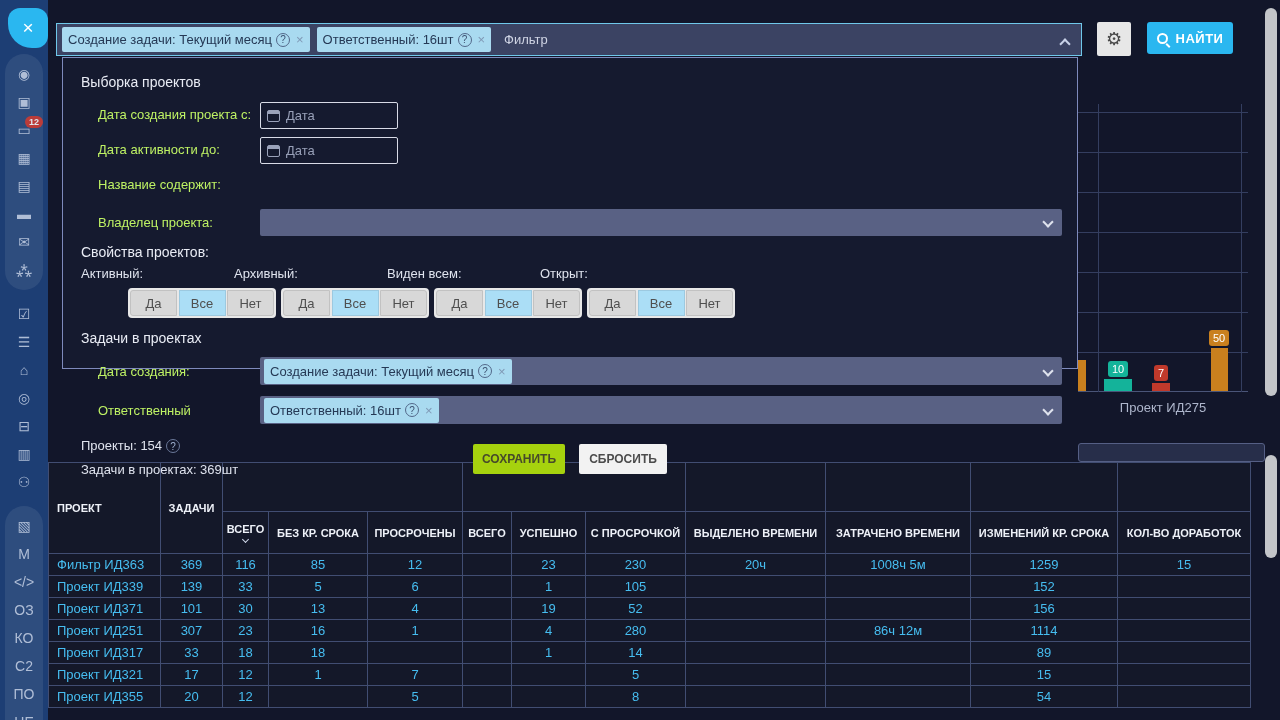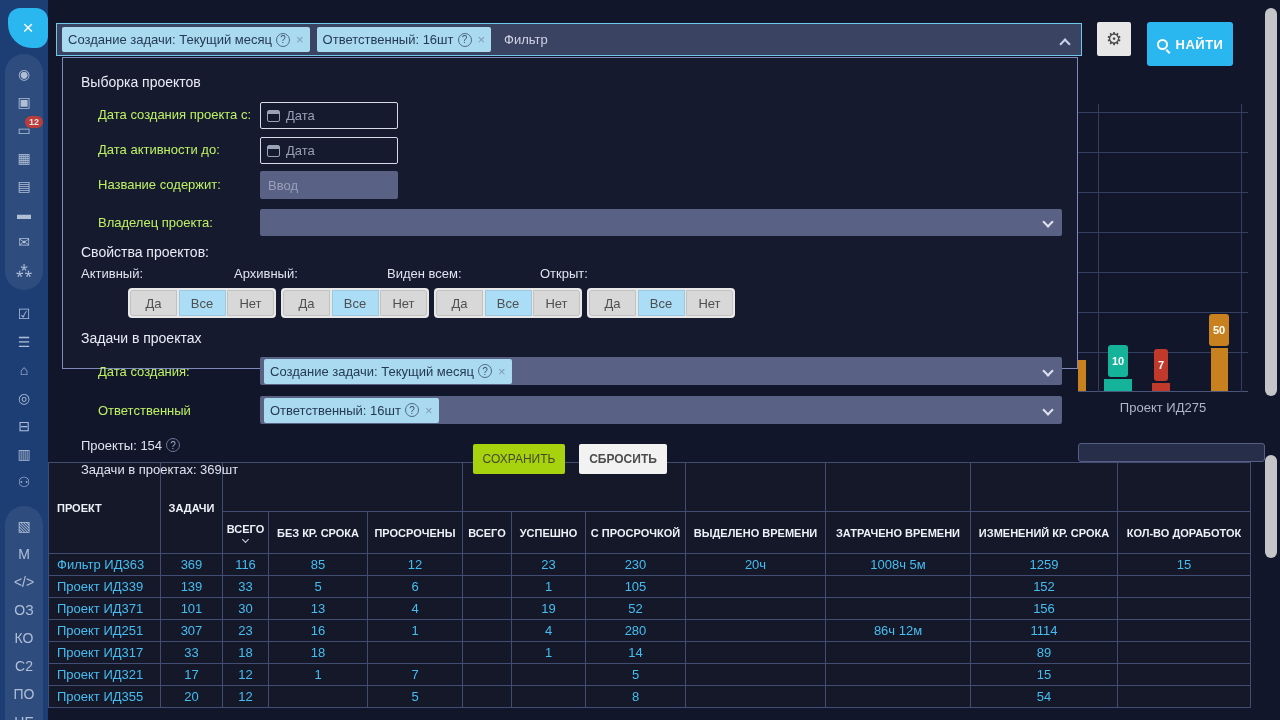--- a/index.html
+++ b/index.html
@@ -25,33 +25,33 @@
   .help-circ{display:inline-flex;width:14px;height:14px;border:1px solid #52688a;border-radius:50%;
     align-items:center;justify-content:center;font-size:10px;margin:0 4px;color:#3c5272;}
   .chip-x{color:#7f98b5;font-size:13px;margin-left:2px;cursor:pointer;}
   .filter-ph{color:#cfd4e4;font-size:13px;margin-left:6px;}
   .chev{display:inline-block;width:8px;height:8px;border-right:2px solid #c9d2e8;border-bottom:2px solid #c9d2e8;}
   .chev.up{transform:rotate(-135deg);}
   .chev.down{transform:rotate(45deg);}
   .field-chev{position:absolute;right:12px;top:16px;}
   .gear-btn{position:absolute;left:1097px;top:22px;width:34px;height:34px;background:#e7e7e7;border-radius:2px;
     display:flex;align-items:center;justify-content:center;font-size:18px;color:#4a4a4a;cursor:pointer;}
-  .find-btn{position:absolute;left:1147px;top:22px;width:86px;height:44px;background:#2ab7f0;border-radius:3px;
+  .find-btn{position:absolute;left:1147px;top:22px;width:86px;height:32px;background:#2ab7f0;border-radius:3px;
     display:flex;align-items:center;justify-content:center;color:#fff;font-weight:bold;font-size:13px;letter-spacing:.5px;cursor:pointer;}
   .mag{position:relative;width:11px;height:11px;border:2px solid #fff;border-radius:50%;margin-right:8px;}
   .mag::after{content:"";position:absolute;width:2px;height:5px;background:#fff;left:8px;top:8px;transform:rotate(-45deg);}
 
   
   .deals-header{position:absolute;left:1078px;top:69px;width:170px;height:35px;background:#2b3456;border-radius:3px 3px 0 0;
     color:#e8ecf6;font-size:14px;display:flex;align-items:center;padding-left:8px;}
   .chart-region{position:absolute;left:1078px;top:104px;width:170px;height:288px;border-bottom:1px solid #4a5578;}
   .gridline{position:absolute;left:0;width:170px;height:1px;background:#343e60;}
   .vline{position:absolute;top:0;width:1px;height:288px;background:#343e60;}
   .bargroup{position:absolute;bottom:0;display:flex;flex-direction:column;align-items:center;}
-  .barbadge{color:#fff;font-size:11px;font-weight:bold;border-radius:3px;padding:10px 4px;margin-bottom:2px;}
+  .barbadge{color:#fff;font-size:11px;font-weight:normal;border-radius:3px;padding:2px 4px;margin-bottom:2px;}
   .bar-partial{position:absolute;left:0;bottom:0;width:8px;height:31px;}
   .chart-cat{position:absolute;left:1078px;top:400px;width:170px;text-align:center;color:#aeb6cc;font-size:13px;}
   .hscroll{position:absolute;left:1078px;top:443px;width:187px;height:19px;background:#272e4a;border:1px solid #555f85;border-radius:3px;cursor:pointer;}
   .vscroll-thumb{position:absolute;left:1265px;width:12px;background:#c3c5c9;border-radius:6px;cursor:pointer;}
 
   
   .ptable{position:absolute;left:48px;top:462px;width:1202px;border-collapse:collapse;table-layout:fixed;}
   .ptable th,.ptable td{border:1px solid #414d72;overflow:hidden;white-space:nowrap;}
   .ptable thead th{color:#eef1f8;font-size:11px;font-weight:bold;text-align:center;background:#141829;}
   .ptable tbody td{color:#46bdf0;font-size:13px;text-align:center;height:22px;background:#141829;}
@@ -75,23 +75,23 @@
     display:flex;align-items:center;padding:0 26px 0 4px;}
   .dd-chev{position:absolute;right:10px;top:9px;border-color:#dfe3ee;}
   .tglabel{position:absolute;color:#dfe3ee;font-size:13px;}
   .tggroup{position:absolute;width:148px;height:30px;background:#e8e8e8;border-radius:4px;display:flex;align-items:center;
     justify-content:space-between;padding:2px;margin-left:47px;}
   .tgopt{width:47px;height:26px;background:#d8d8d8;border:1px solid #c2c2c2;color:#4f4f4f;font-size:13px;
     display:flex;align-items:center;justify-content:center;cursor:pointer;}
   .tgopt.first{border-radius:3px 0 0 3px;}
   .tgopt.last{border-radius:0 3px 3px 0;}
   .tgopt.sel{background:#abdef6;border-color:#9cc9e0;}
-  .fp-sum{position:absolute;left:18px;color:#dfe3ee;font-size:13px;display:flex;align-items:flex-start;}
+  .fp-sum{position:absolute;left:18px;color:#dfe3ee;font-size:13px;display:flex;align-items:flex-end;}
   .save-btn{position:absolute;left:410px;top:386px;width:92px;height:30px;background:#a6d20e;border:none;border-radius:2px;
-    color:#474a2a;font-weight:normal;font-size:12px;cursor:pointer;}
+    color:#474a2a;font-weight:bold;font-size:12px;cursor:pointer;}
   .reset-btn{position:absolute;left:516px;top:386px;width:88px;height:30px;background:#f2f2f2;border:none;border-radius:2px;
     color:#4c4c4c;font-weight:bold;font-size:12px;cursor:pointer;}
 </style>
 </head>
 <body>
 
 <div class="stage">
 
   <div class="sidebar">
     <div class="close-btn">×</div>
@@ -330,21 +330,20 @@
       <span class="ph-text">Дата</span>
     </div>
 
     <div class="fp-label" style="top:84px">Дата активности до:</div>
     <div class="date-input" style="top:79px">
       <span class="cal-ico"></span>
       <span class="ph-text">Дата</span>
     </div>
 
     <div class="fp-label" style="top:119px">Название содержит:</div>
-    <input class="text-input" style="top: 113px;" placeholder="Ввод">
 
     <div class="fp-label" style="top:157px">Владелец проекта:</div>
     <div class="dropdown" style="top:151px">
       <span class="chev down dd-chev"></span>
     </div>
 
     <div class="fp-title" style="top:186px">Свойства проектов:</div>
 
     <div class="tglabel" style="left:18px;top:208px">Активный:</div>
     <div class="tglabel" style="left:171px;top:208px">Архивный:</div>

